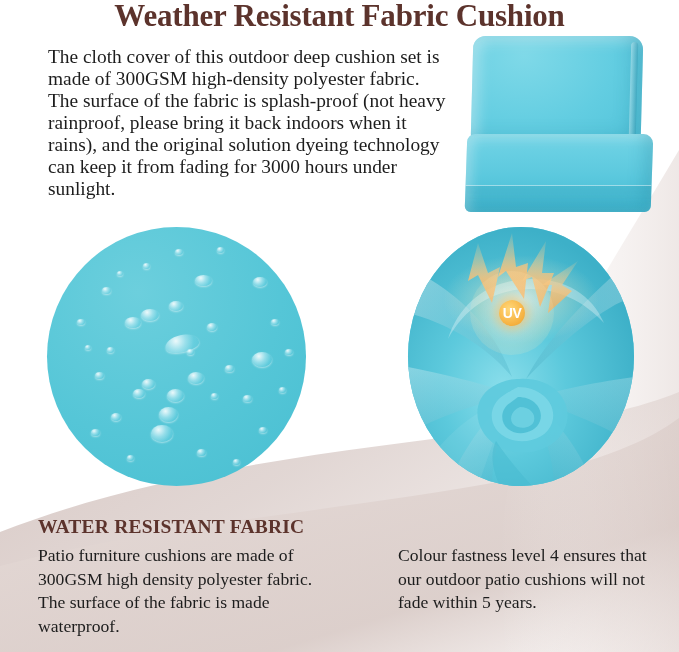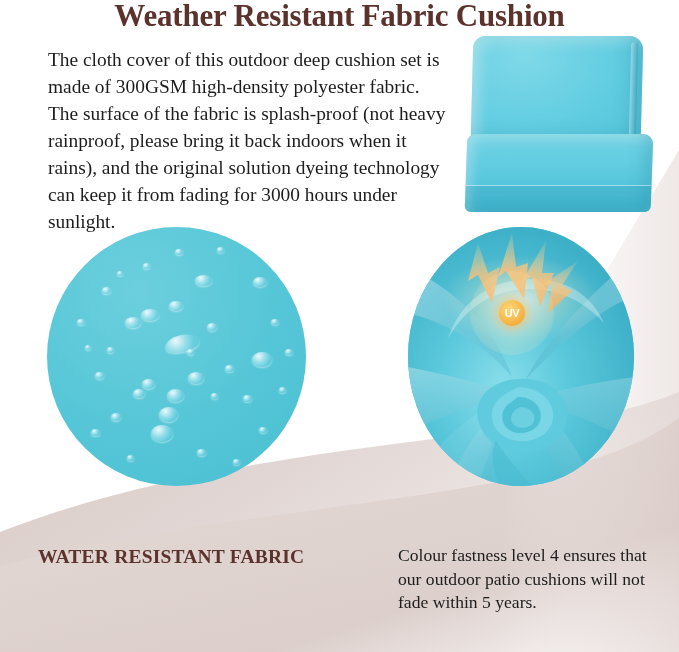--- a/index.html
+++ b/index.html
@@ -39,21 +39,21 @@
     color: #5c332c;
     white-space: nowrap;
   }
 
   .intro {
     position: absolute;
     left: 48px;
     top: 46px;
     width: 398px;
     font-size: 19.4px;
-    line-height: 27px;
+    line-height: 22px;
     color: #1d1d1d;
     font-family: "Liberation Serif", "DejaVu Serif", serif;
   }
 
   
   .cushion-wrap {
     position: absolute;
     left: 466px;
     top: 36px;
     width: 200px;
@@ -152,37 +152,37 @@
     height: 26px;
     border-radius: 50%;
     background: radial-gradient(circle at 40% 35%, #ffd87a 0%, #f8b84a 55%, #ef9f28 100%);
     box-shadow: 0 0 10px 4px rgba(255,190,90,0.55);
     display: flex;
     align-items: center;
     justify-content: center;
   }
   .uv-badge span {
     font-family: "Liberation Sans", sans-serif;
-    font-size: 11px;
+    font-size: 14px;
     font-weight: bold;
     color: #ffffff;
     letter-spacing: -0.5px;
   }
 
   
   .feat-head {
     position: absolute;
     font-family: "Liberation Serif", "DejaVu Serif", serif;
     font-weight: bold;
     font-size: 19.5px;
     color: #5c332c;
     letter-spacing: 0.2px;
     white-space: nowrap;
   }
-  .feat-head-left  { left: 38px;  top: 516px; margin-top: 30px; }
+  .feat-head-left  { left: 38px;  top: 516px; }
   .feat-head-right { left: 436px; top: 516px; }
 
   .feat-body {
     position: absolute;
     font-family: "Liberation Serif", "DejaVu Serif", serif;
     font-size: 17.6px;
     line-height: 23.6px;
     color: #1d1d1d;
   }
   .feat-body-left  { left: 38px;  top: 544px; width: 300px; }
@@ -328,16 +328,17 @@
       </g>
     </svg>
 
     <div class="uv-halo" style="left:62px;top:44px;width:84px;height:84px;"></div>
     <div class="uv-badge" style="left:91px;top:73px;">
       <span>UV</span>
     </div>
   </div>
 
   <div class="feat-head feat-head-left">WATER RESISTANT FABRIC</div>
+  <div class="feat-body feat-body-left">Patio furniture cushions are made of 300GSM high density polyester fabric. The surface of the fabric is made waterproof.</div>
 
   <div class="feat-body feat-body-right">Colour fastness level 4 ensures that our outdoor patio cushions will not fade within 5 years.</div>
 
 </div>
 
 </body></html>

